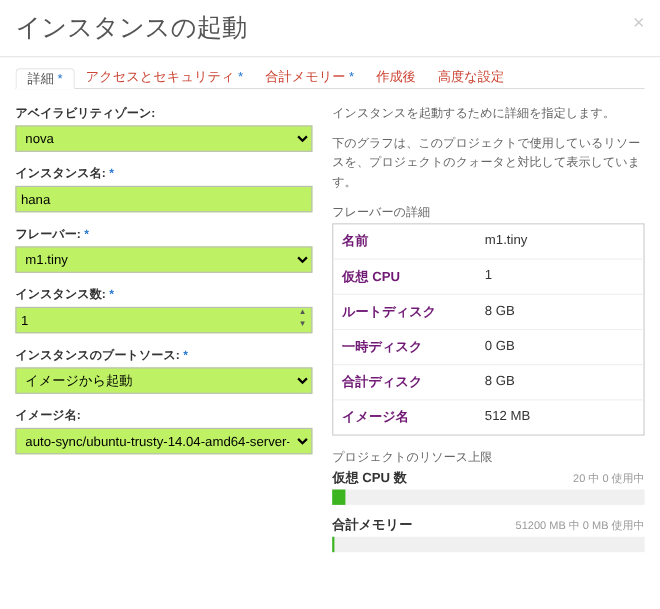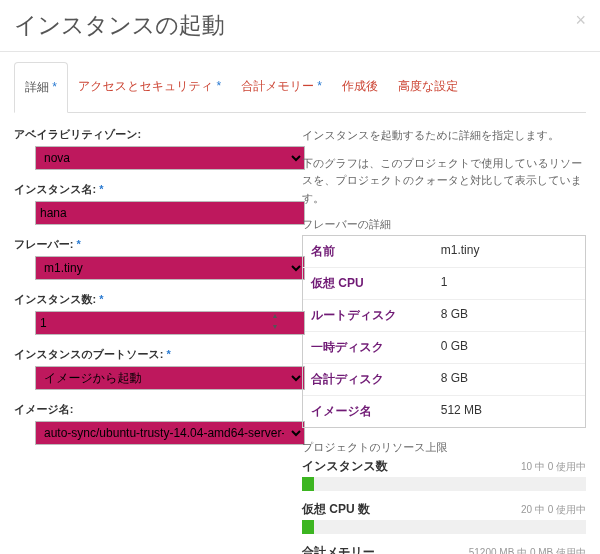--- a/index.html
+++ b/index.html
@@ -21,21 +21,21 @@
     position: absolute; right: 14px; top: 10px;
     color: #ccc; font-size: 18px; cursor: pointer;
   }
   .modal-body { padding: 0 14px 0 14px; }
   .tabs {
     display: flex;
     border-bottom: 1px solid #ddd;
     margin: 10px 0 14px 0;
   }
   .tab {
-    padding: 16px 10px;
+    padding: 0 10px;
     color: #c43;
     cursor: pointer;
     font-size: 12px;
     white-space: nowrap;
   }
   .tab.active {
     border: 1px solid #ddd;
     border-bottom: 1px solid #fff;
     border-radius: 4px 4px 0 0;
     margin-bottom: -1px;
@@ -46,22 +46,21 @@
   .col-left { flex: 0 0 270px; }
   .col-right { flex: 1; min-width: 0; }
   .field { margin-bottom: 12px; }
   .field-label { font-weight: bold; font-size: 11px; color: #333; margin-bottom: 4px; display:block; }
   .field select, .field input[type=text] {
     width: 100%;
     border: 1px solid #bbb;
     height: 24px;
     padding: 2px 4px;
     font-size: 12px;
-    background: #be185d;
-    margin-left: 21px;
+    background: #bef264;
   }
   .spinner-wrap { position: relative; }
   .spinner-wrap input { padding-right: 18px; }
   .spinner {
     position: absolute; right: 2px; top: 1px; bottom: 1px;
     width: 14px; display: flex; flex-direction: column;
   }
   .spinner span {
     flex:1; font-size: 7px; line-height: 1; text-align: center;
     color: #555; cursor: pointer;
@@ -231,29 +230,20 @@
             <div class="v">8 GB</div>
           </div>
           <div class="flavor-row">
             <div class="k">イメージ名</div>
             <div class="v">512 MB</div>
           </div>
         </div>
 
         <div class="section-title">プロジェクトのリソース上限</div>
 
-        <div class="quota-block">
-          <div class="quota-head">
-            <span class="quota-name">インスタンス数</span>
-            <span class="quota-limit">10 中 0 使用中</span>
-          </div>
-          <div class="quota-bar">
-            <div class="quota-fill"></div>
-          </div>
-        </div>
 
         <div class="quota-block">
           <div class="quota-head">
             <span class="quota-name">仮想 CPU 数</span>
             <span class="quota-limit">20 中 0 使用中</span>
           </div>
           <div class="quota-bar">
             <div class="quota-fill"></div>
           </div>
         </div>

